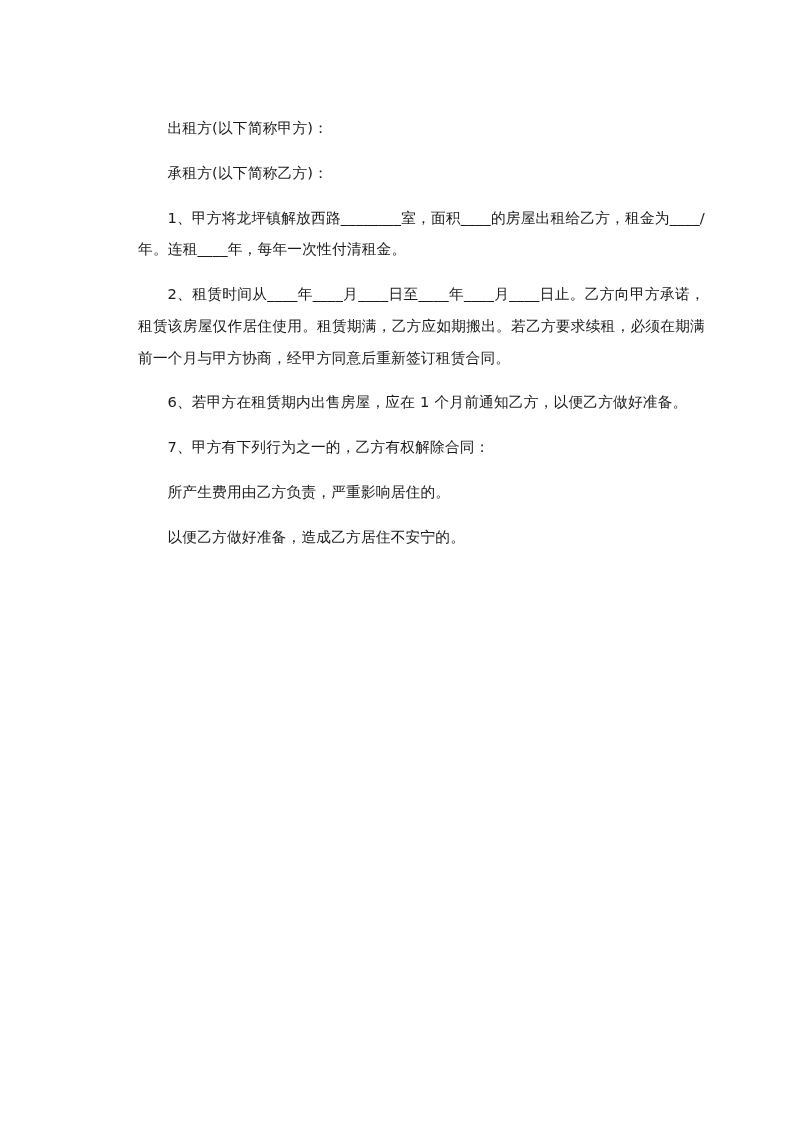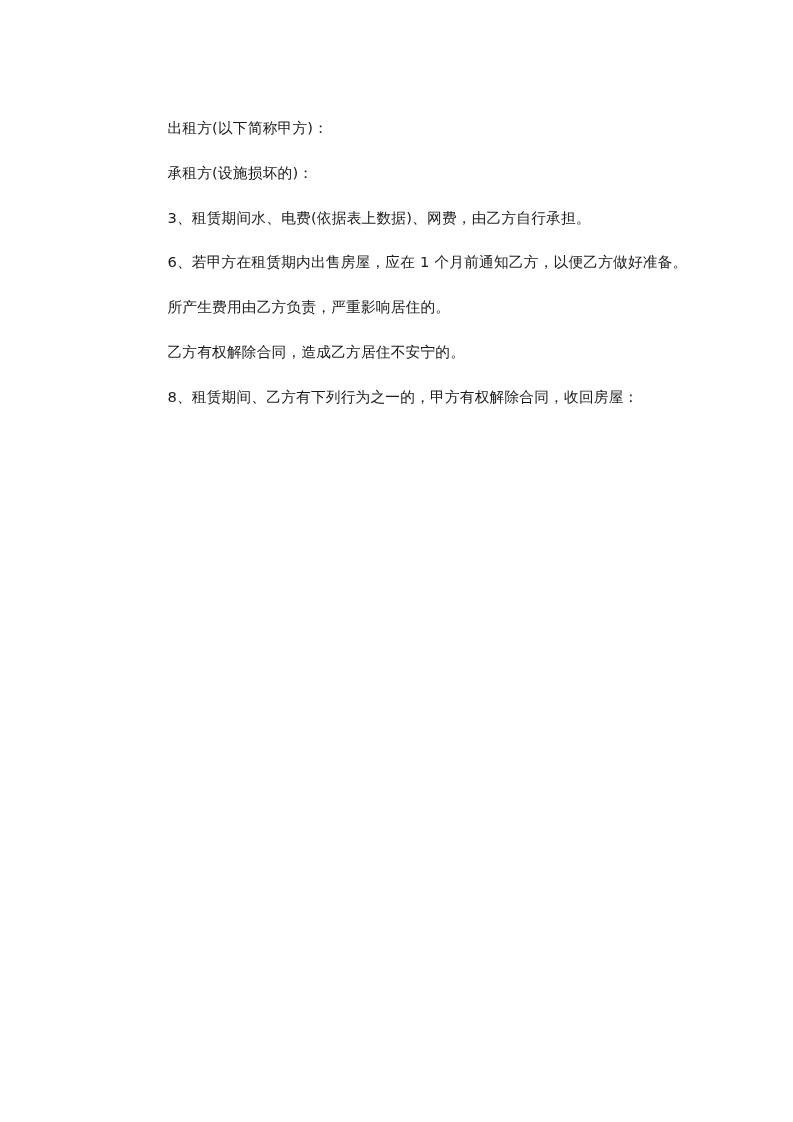--- a/index.html
+++ b/index.html
@@ -34,20 +34,21 @@
     text-indent: 2em;
     word-break: break-all;
   }
 </style>
 </head>
 <body>
 
 <div class="page">
   <div class="doc-body">
     <p class="para">出租方(以下简称甲方)：</p>
-    <p class="para">承租方(设施损坏的)：</p>
-    <p class="para">3、租赁期间水、电费(依据表上数据)、网费，由乙方自行承担。</p>
+    <p class="para">承租方(以下简称乙方)：</p>
+    <p class="para">1、甲方将龙坪镇解放西路________室，面积____的房屋出租给乙方，租金为____/年。连租____年，每年一次性付清租金。</p>
+    <p class="para">2、租赁时间从____年____月____日至____年____月____日止。乙方向甲方承诺，租赁该房屋仅作居住使用。租赁期满，乙方应如期搬出。若乙方要求续租，必须在期满前一个月与甲方协商，经甲方同意后重新签订租赁合同。</p>
     <p class="para">6、若甲方在租赁期内出售房屋，应在 1 个月前通知乙方，以便乙方做好准备。</p>
+    <p class="para">7、甲方有下列行为之一的，乙方有权解除合同：</p>
     <p class="para">所产生费用由乙方负责，严重影响居住的。</p>
-    <p class="para">乙方有权解除合同，造成乙方居住不安宁的。</p>
-    <p class="para">8、租赁期间、乙方有下列行为之一的，甲方有权解除合同，收回房屋：</p>
+    <p class="para">以便乙方做好准备，造成乙方居住不安宁的。</p>
   </div>
 </div>
 
 </body></html>

